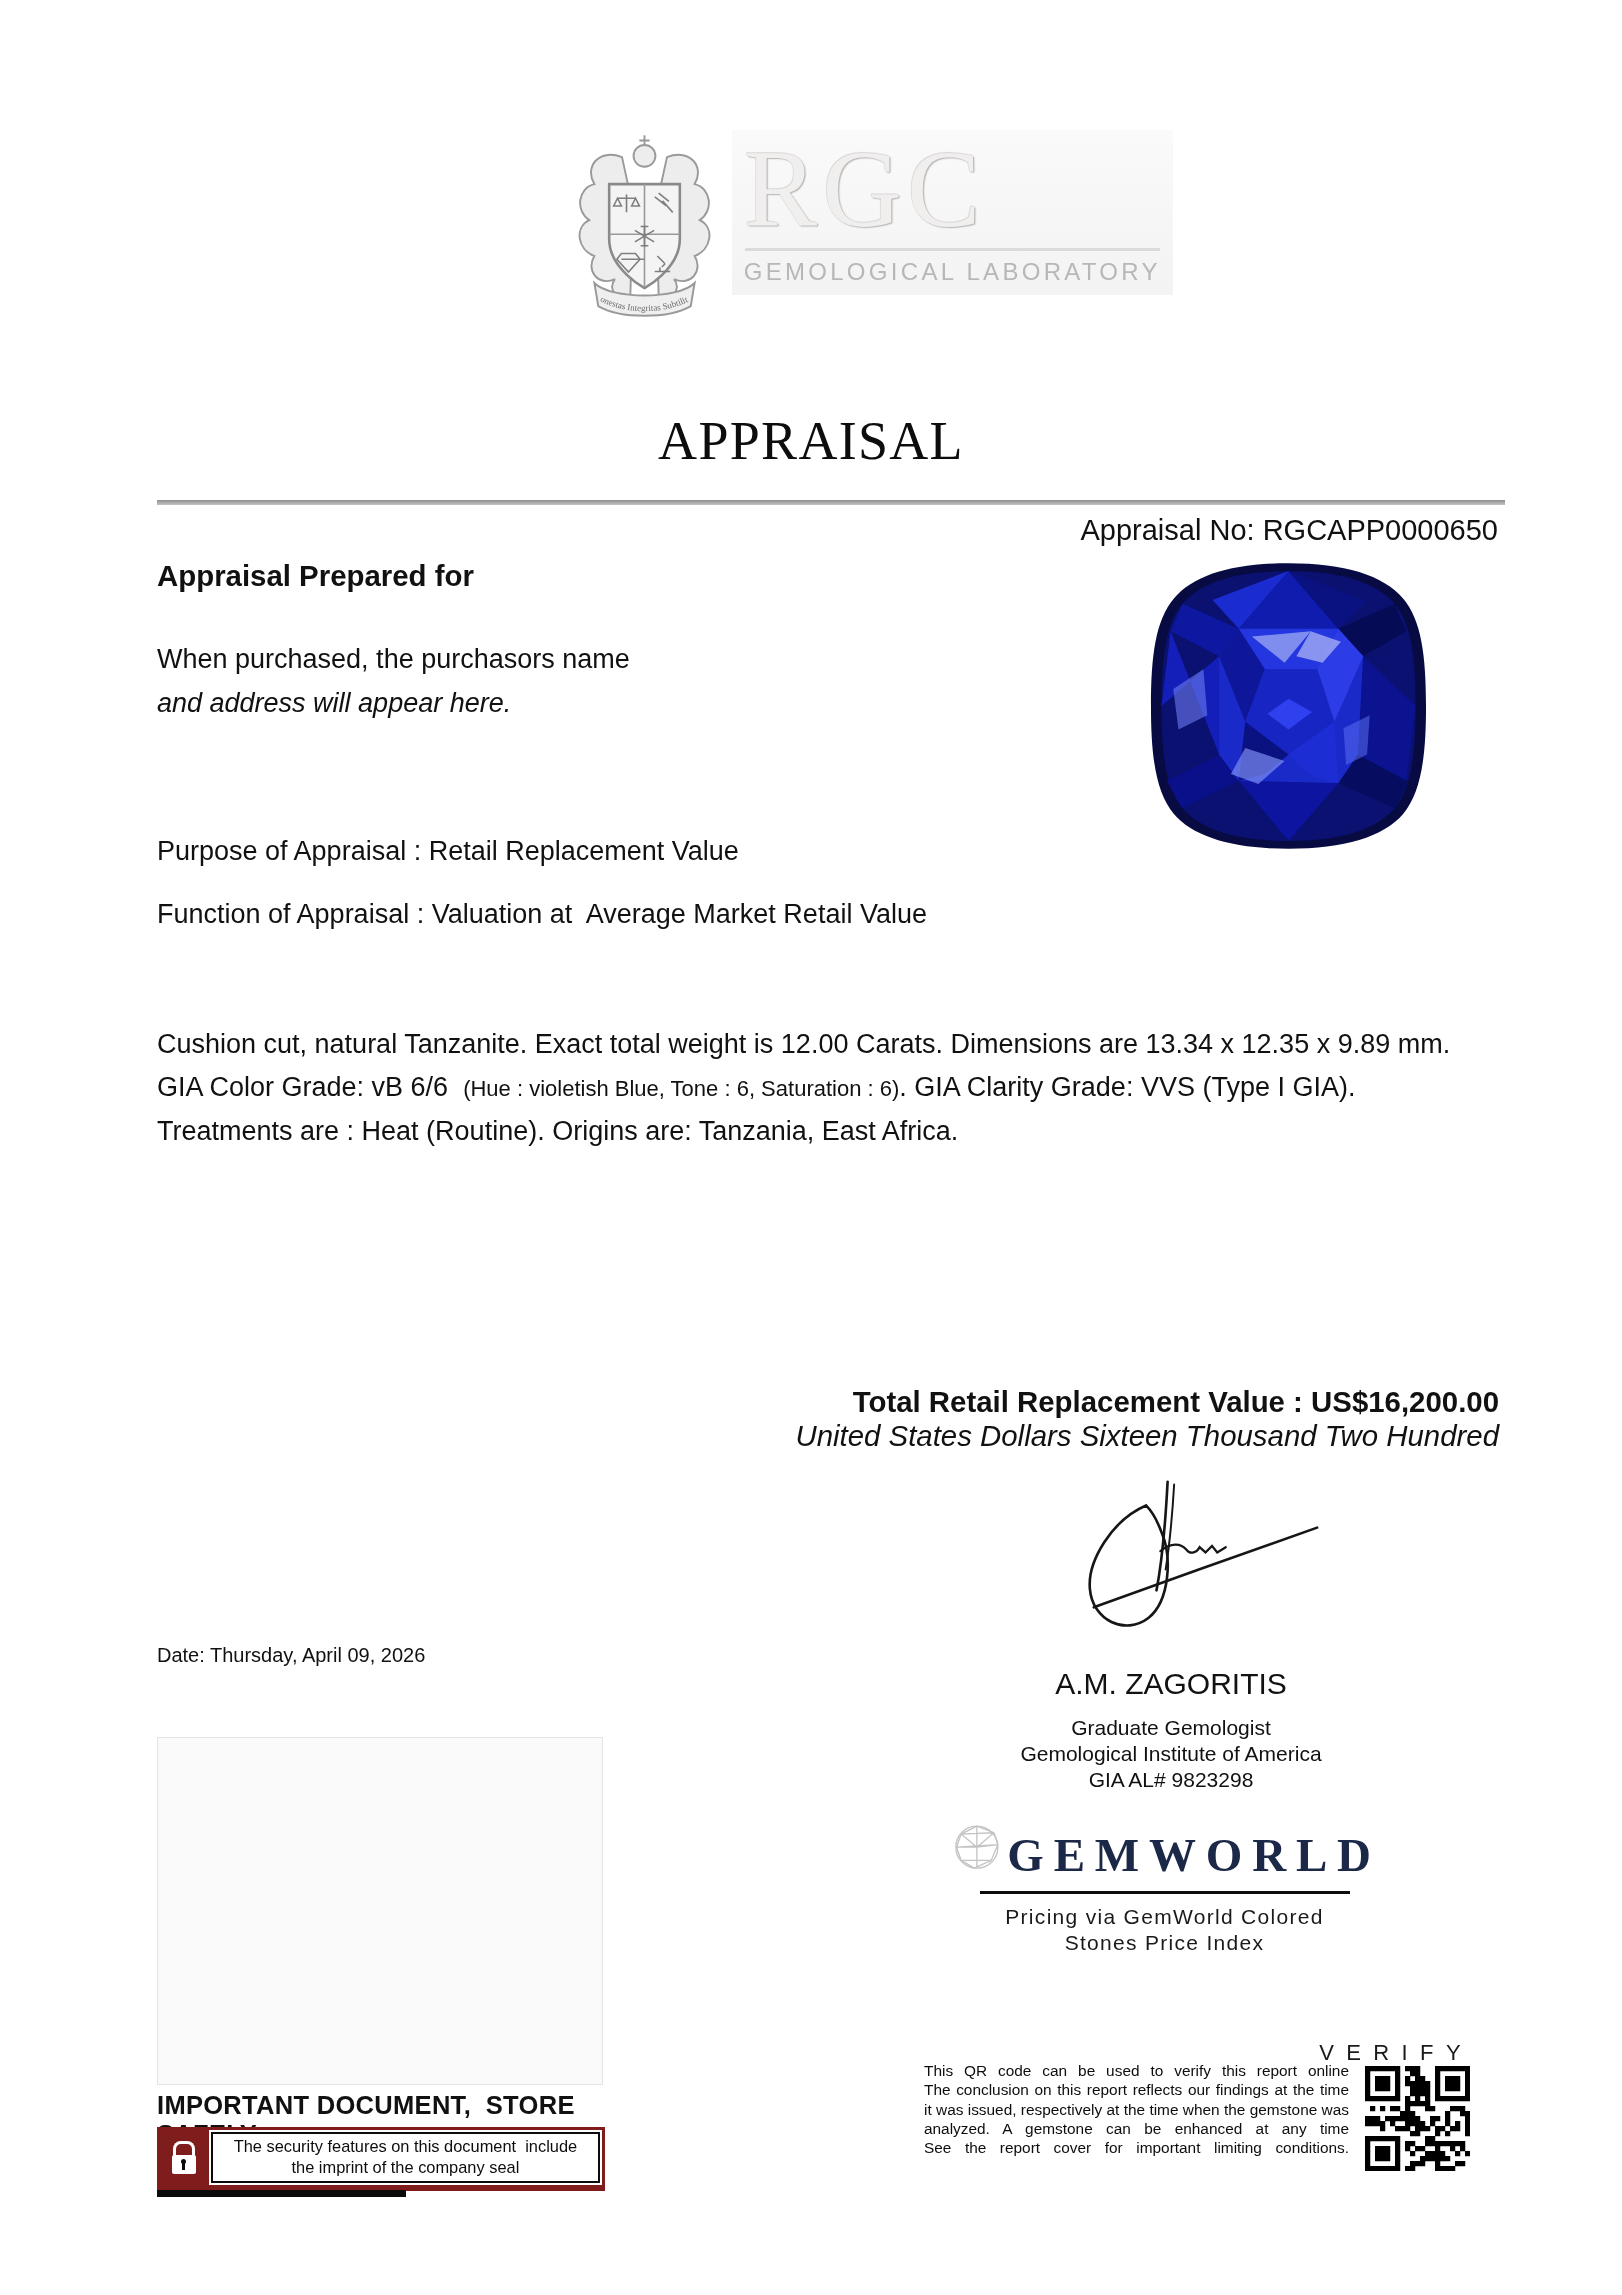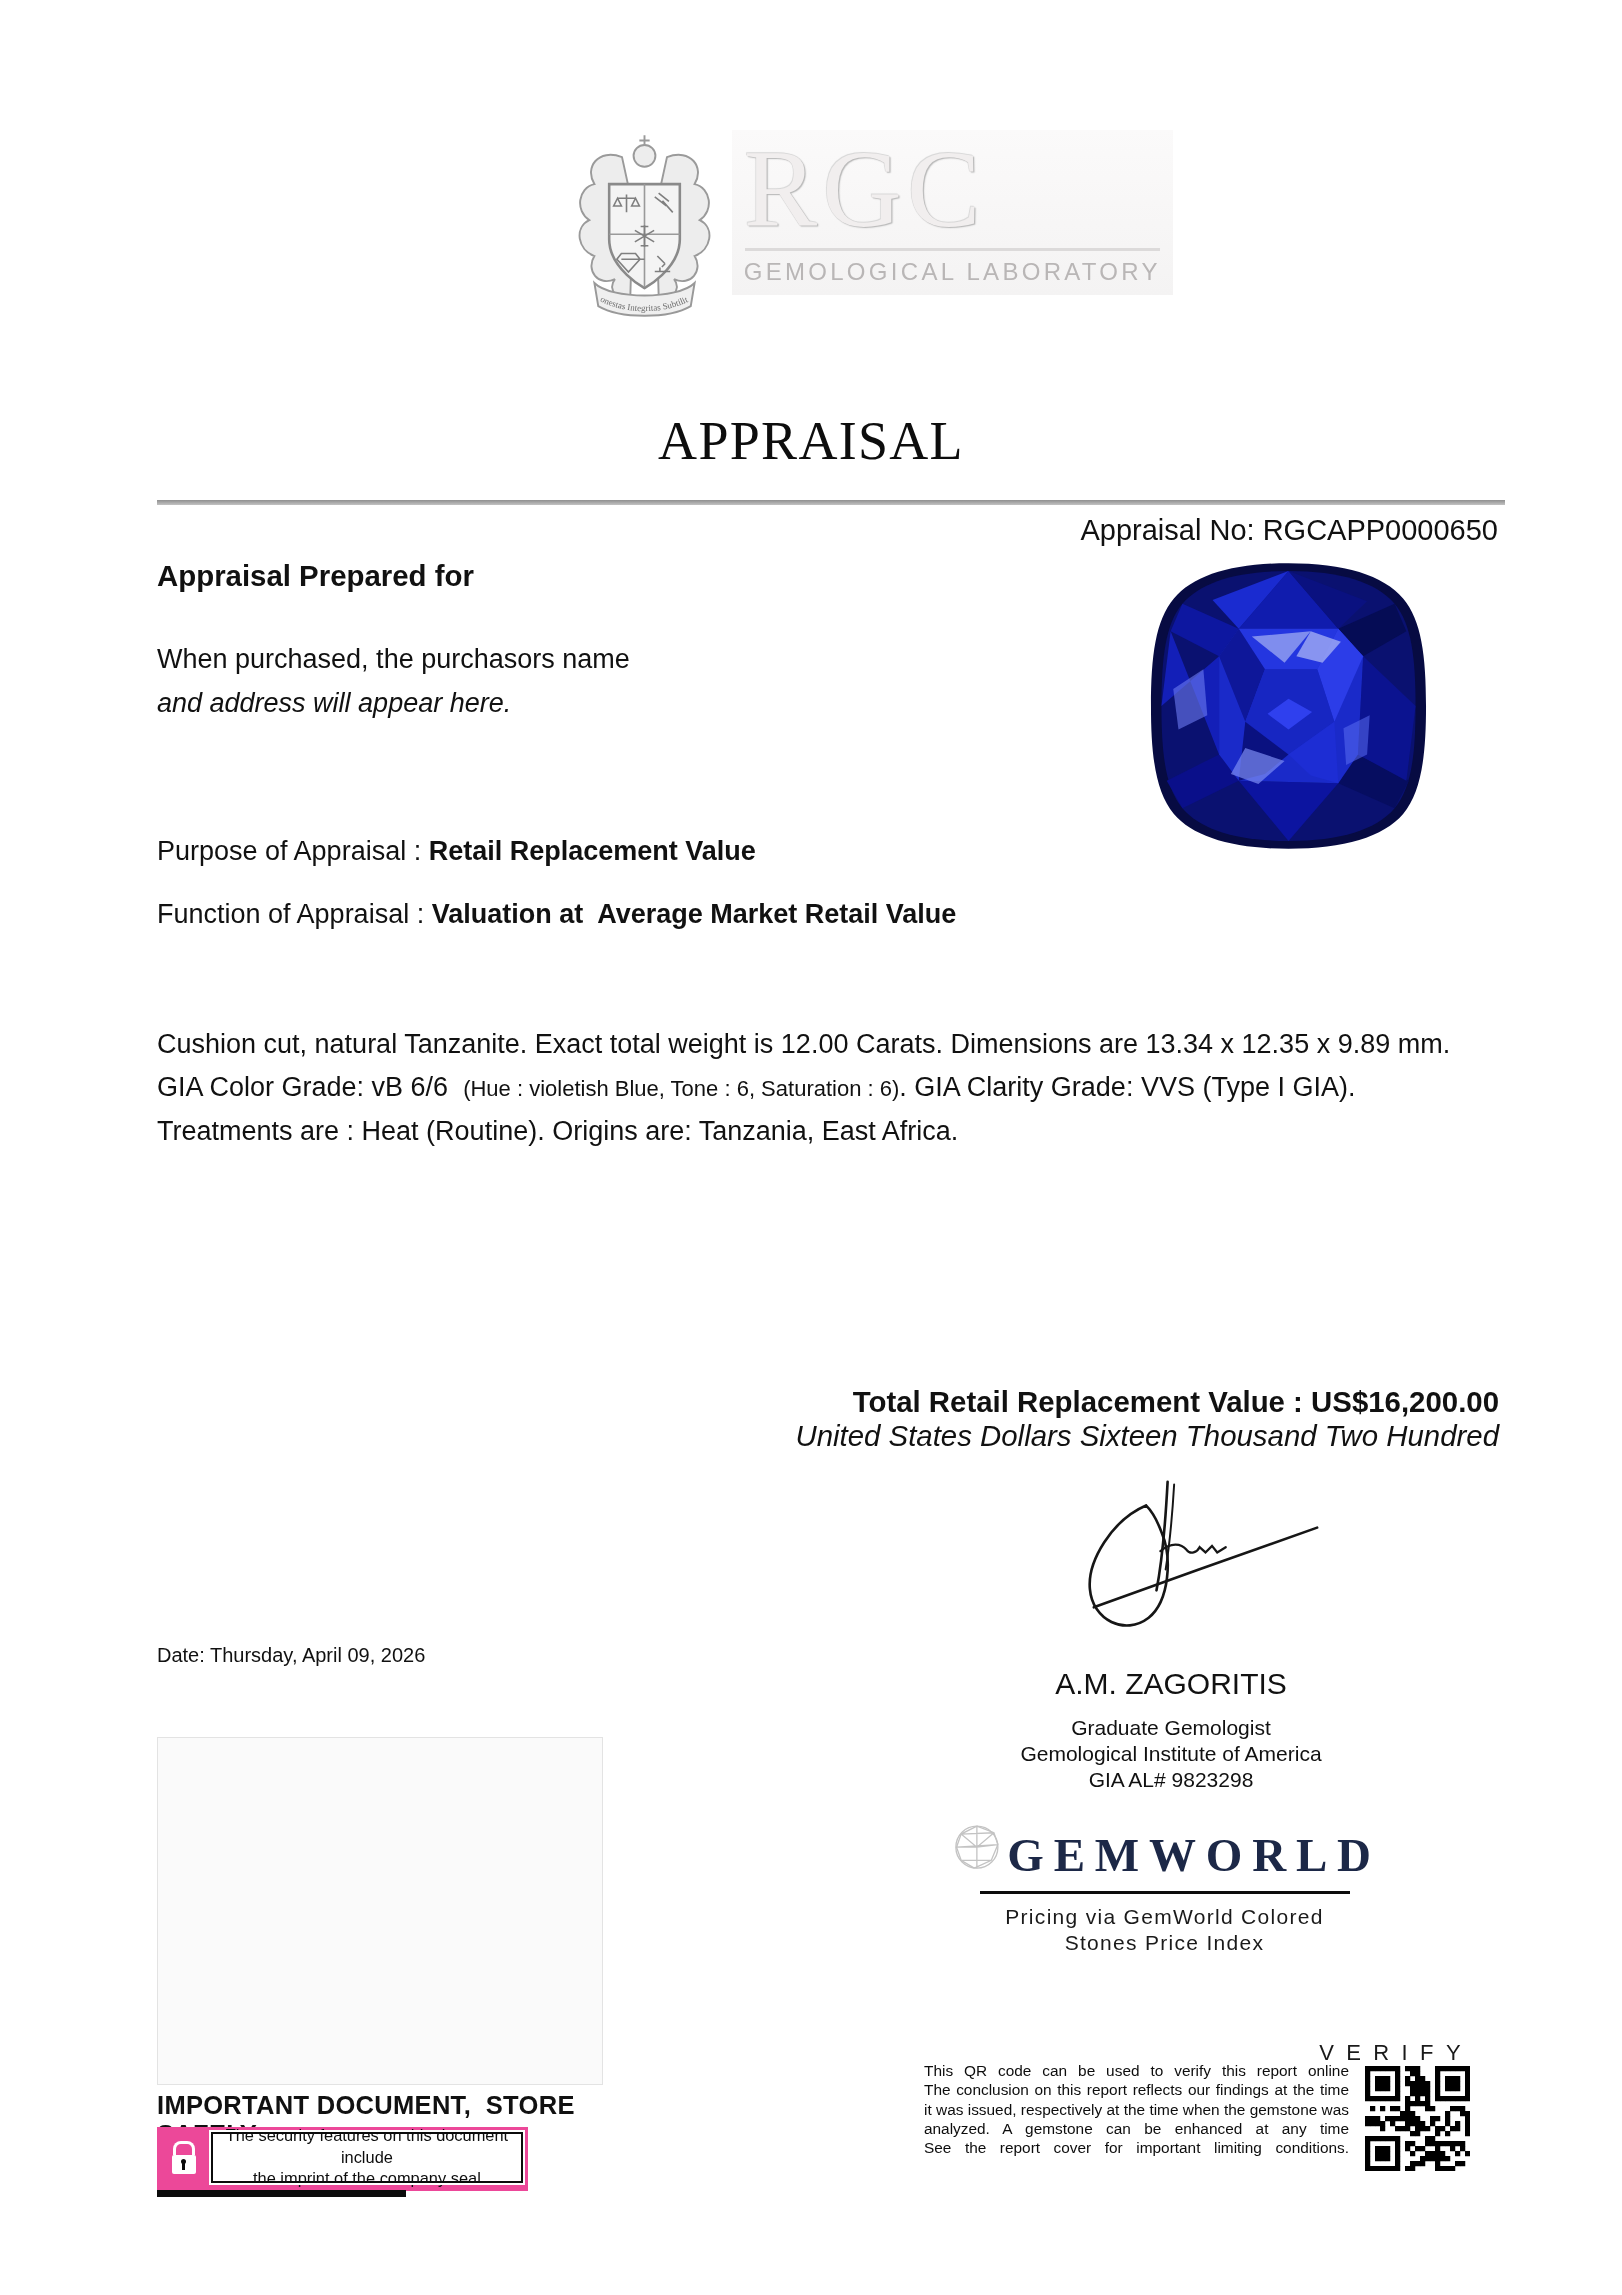--- a/index.html
+++ b/index.html
@@ -27,21 +27,21 @@
   #prep1{left:157px;top:644px;font-size:27px;}
   #prep2{left:157px;top:688px;font-size:27px;font-style:italic;}
 
   
   #gem{left:1147px;top:558px;width:283px;height:296px;}
 
   
   #purpose{left:157px;top:836px;font-size:27px;}
   #function{left:157px;top:899px;font-size:27px;}
   .pre{white-space:pre-wrap;}
-  .bold{font-weight:bold;}
+  .bold{font-weight:normal;}
 
   
   #desc{left:157px;top:1023px;width:1349px;font-size:27px;line-height:43px;}
   #desc .small{font-size:22px;}
 
   
   #val1{left:746px;top:1385px;width:753px;text-align:right;font-size:29.4px;font-weight:bold;}
   #val2{left:746px;top:1419px;width:753px;text-align:right;font-size:29.4px;font-style:italic;}
 
   
@@ -55,21 +55,21 @@
   #gemworld{left:942px;top:1826px;width:445px;text-align:center;}
   #gw-row{display:flex;align-items:center;justify-content:center;}
   #gw-icon{width:63px;height:58px;margin-right:-3.9px;transform:translateY(-5.2px);}
   #gw-word{font-family:"Liberation Serif",serif;font-weight:bold;font-size:47px;letter-spacing:9.8px;color:#1c2847;}
   #gw-rule{width:370px;height:3.3px;background:#0c0c0c;margin:6.5px auto 10.5px auto;}
   #gw-l1,#gw-l2{font-size:21px;letter-spacing:1.3px;line-height:26px;color:#1a1a1a;}
 
   
   #seal-box{left:157px;top:1737px;width:444px;height:346px;background:#fafafa;border:1.3px solid #e3e3e3;}
   #important{left:157px;top:2091px;width:458px;font-size:25.5px;font-weight:bold;letter-spacing:0.3px;}
-  #sec-box{left:157px;top:2127px;width:371px;height:64px;background:#ec4899;}
+  #sec-box{left:157px;top:2127px;width:448px;height:64px;background:#7f1d1d;}
   #sec-box::after{content:"";position:absolute;left:0;bottom:-5.9px;width:249px;height:6.5px;background:#0b0b0b;}
   #sec-inner{position:absolute;left:54px;top:4.6px;right:5.2px;bottom:7.9px;background:#fff;
              border:2px solid #0b0b0b;outline:2px solid #fff;display:flex;flex-direction:column;
              align-items:center;justify-content:center;}
   #sec-inner div{font-size:16.4px;line-height:21.6px;text-align:center;color:#0d0d0d;}
   #padlock{position:absolute;left:13px;top:14.4px;width:27.5px;height:37px;}
   .shackle{width:15.7px;height:10.5px;border:3.9px solid #fff;border-bottom:none;border-radius:7.9px 7.9px 0 0;margin:0 auto;}
   .lockbody{position:relative;width:23.6px;height:19.6px;background:#fff;border-radius:2px;margin:0 auto;}
   .keyhole{position:absolute;left:9.2px;top:3.9px;width:5.2px;height:5.2px;background:#0b0b0b;border-radius:50%;}
   .keystem{position:absolute;left:10.5px;top:7.9px;width:2.6px;height:7.2px;background:#0b0b0b;}

